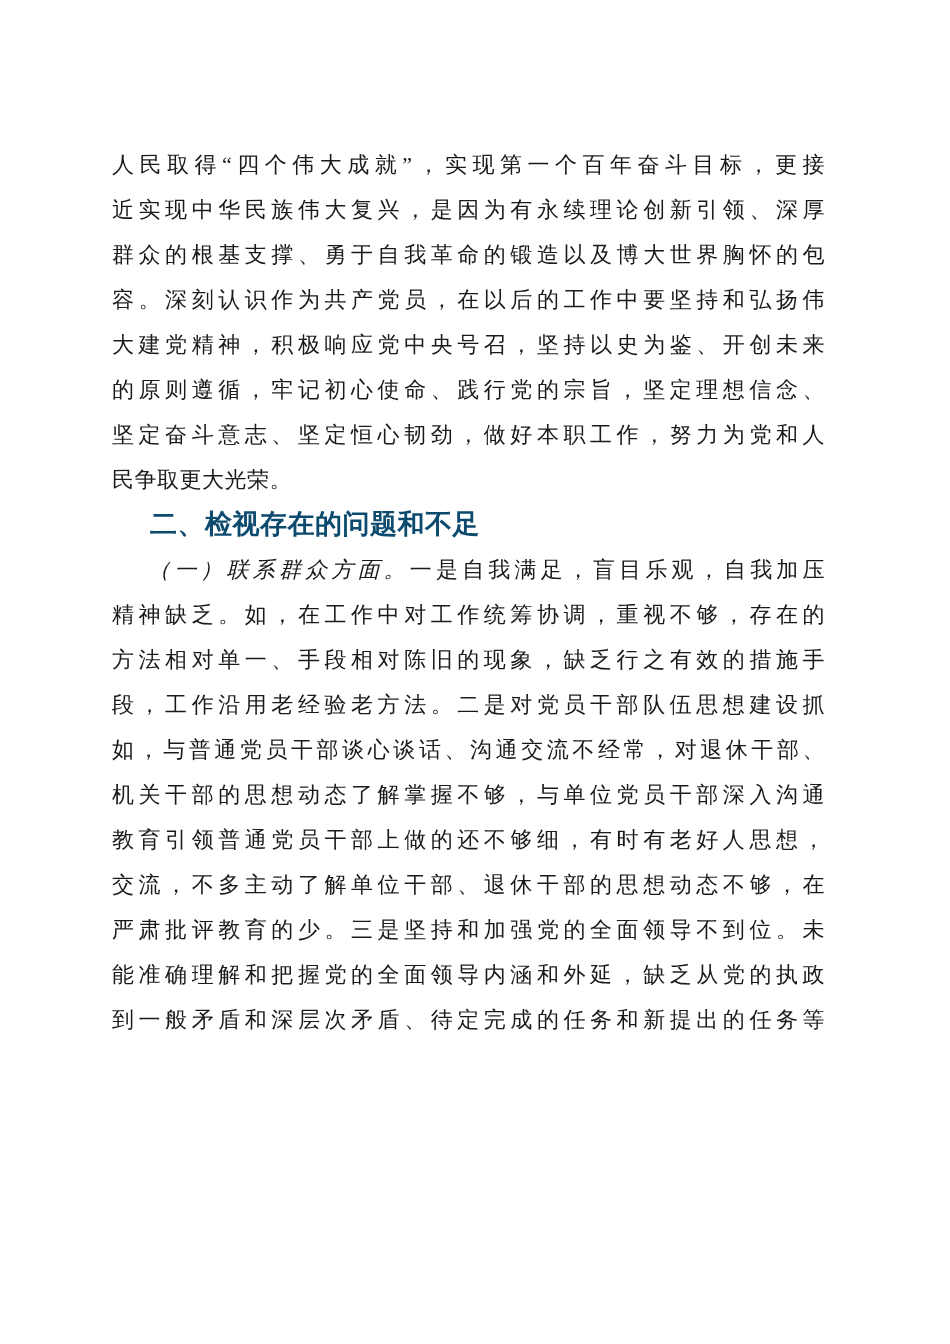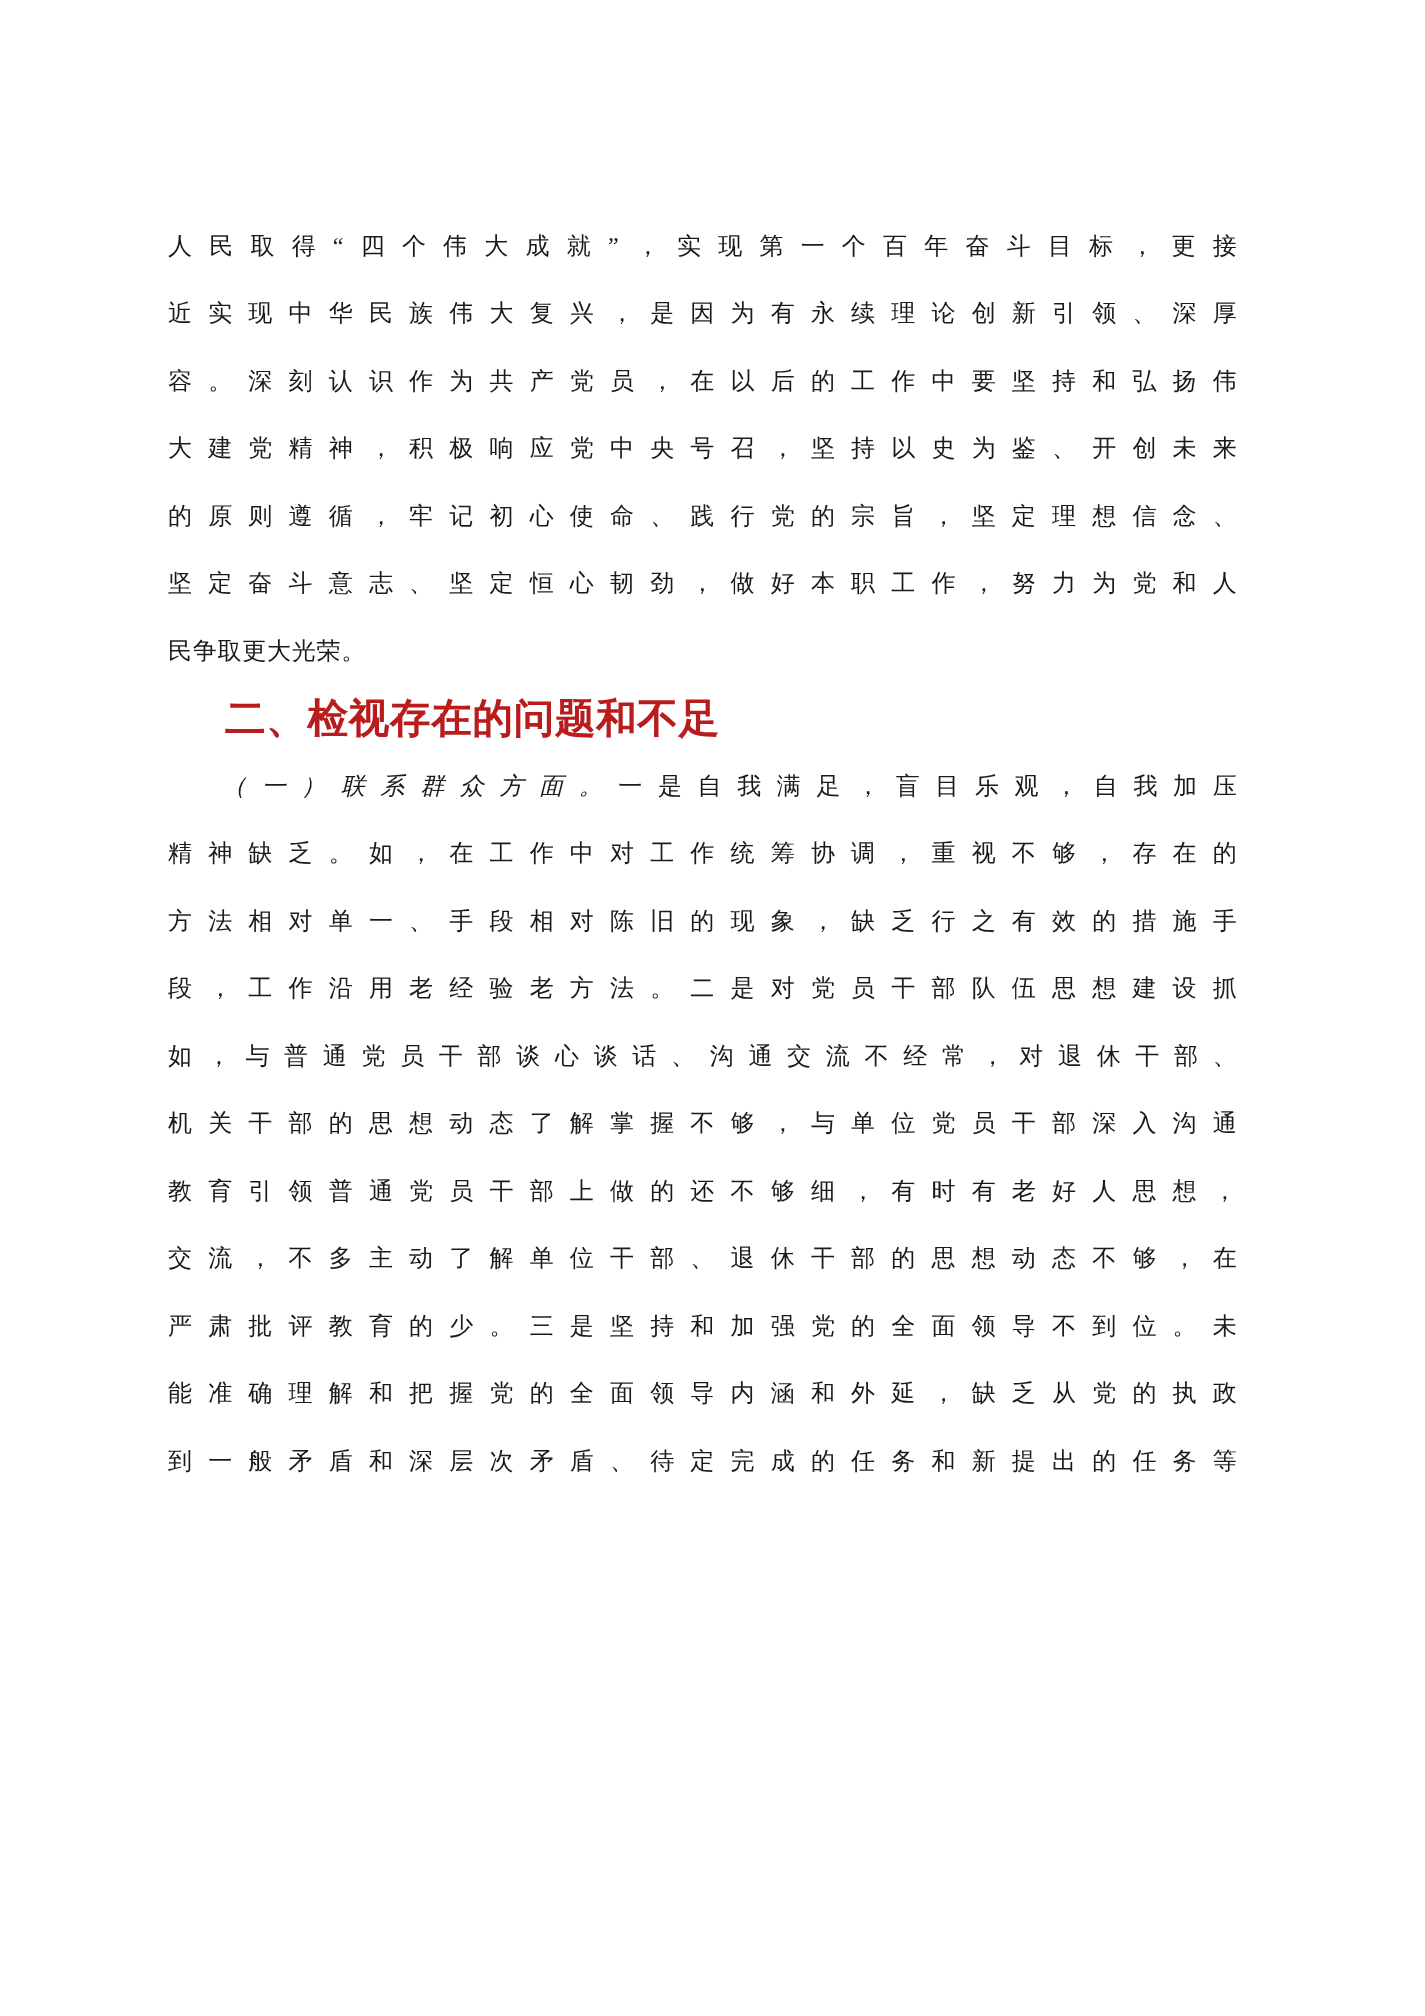--- a/index.html
+++ b/index.html
@@ -15,53 +15,54 @@
     color: #1a1a1a;
   }
   .page {
     padding: 142px 0 0 112px;
     width: 713px;
   }
   .line {
     width: 713px;
     height: 45px;
     line-height: 45px;
-    font-size: 16px;
+    font-size: 22px;
     white-space: nowrap;
     text-align: justify;
     text-align-last: left;
     letter-spacing: 0.5px;
   }
   .line.justify {
     white-space: normal;
     text-align-last: justify;
   }
   .line.indent {
     text-indent: 36px;
   }
   .line.heading {
     font-family: "Liberation Sans", "DejaVu Sans", sans-serif;
     font-weight: 700;
     font-size: 27px;
-    color: #b91c1c;
+    color: #0c4a6e;
     text-indent: 38px;
   }
   .lead {
     font-style: italic;
     font-weight: 500;
     margin-top: 26px;
   }
 </style>
 </head>
 <body>
 
 <div class="page">
 
 <div class="line body justify">人民取得“四个伟大成就”，实现第一个百年奋斗目标，更接</div>
     <div class="line body justify">近实现中华民族伟大复兴，是因为有永续理论创新引领、深厚</div>
+    <div class="line body justify">群众的根基支撑、勇于自我革命的锻造以及博大世界胸怀的包</div>
     <div class="line body justify">容。深刻认识作为共产党员，在以后的工作中要坚持和弘扬伟</div>
     <div class="line body justify">大建党精神，积极响应党中央号召，坚持以史为鉴、开创未来</div>
     <div class="line body justify">的原则遵循，牢记初心使命、践行党的宗旨，坚定理想信念、</div>
     <div class="line body justify">坚定奋斗意志、坚定恒心韧劲，做好本职工作，努力为党和人</div>
     <div class="line body">民争取更大光荣。</div>
     <div class="line heading indent">二、检视存在的问题和不足</div>
     <div class="line body justify indent"><span class="lead">（一）联系群众方面。</span><span>一是自我满足，盲目乐观，自我加压</span></div>
     <div class="line body justify">精神缺乏。如，在工作中对工作统筹协调，重视不够，存在的</div>
     <div class="line body justify">方法相对单一、手段相对陈旧的现象，缺乏行之有效的措施手</div>
     <div class="line body justify">段，工作沿用老经验老方法。二是对党员干部队伍思想建设抓</div>

